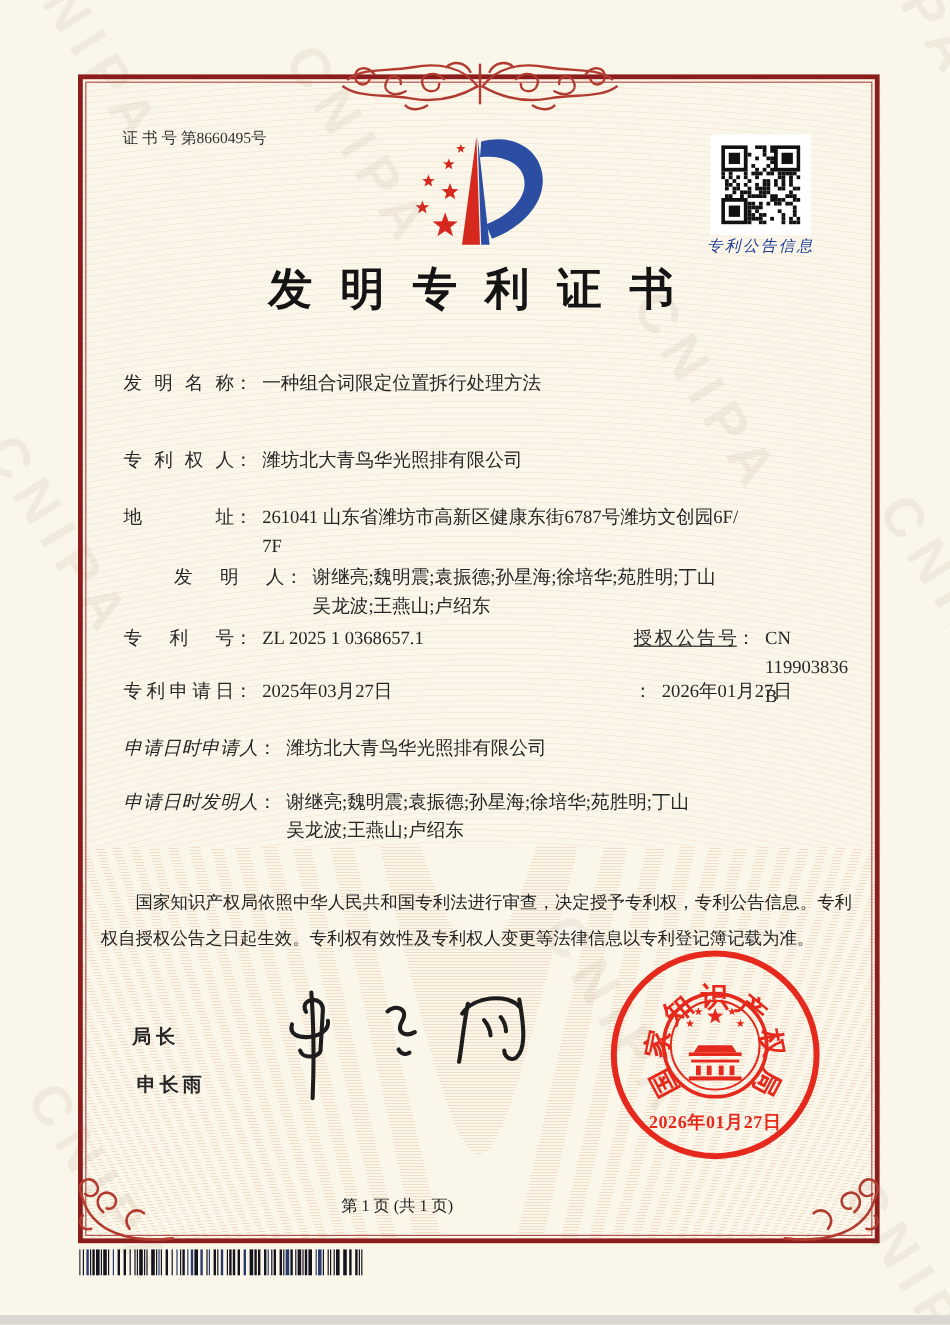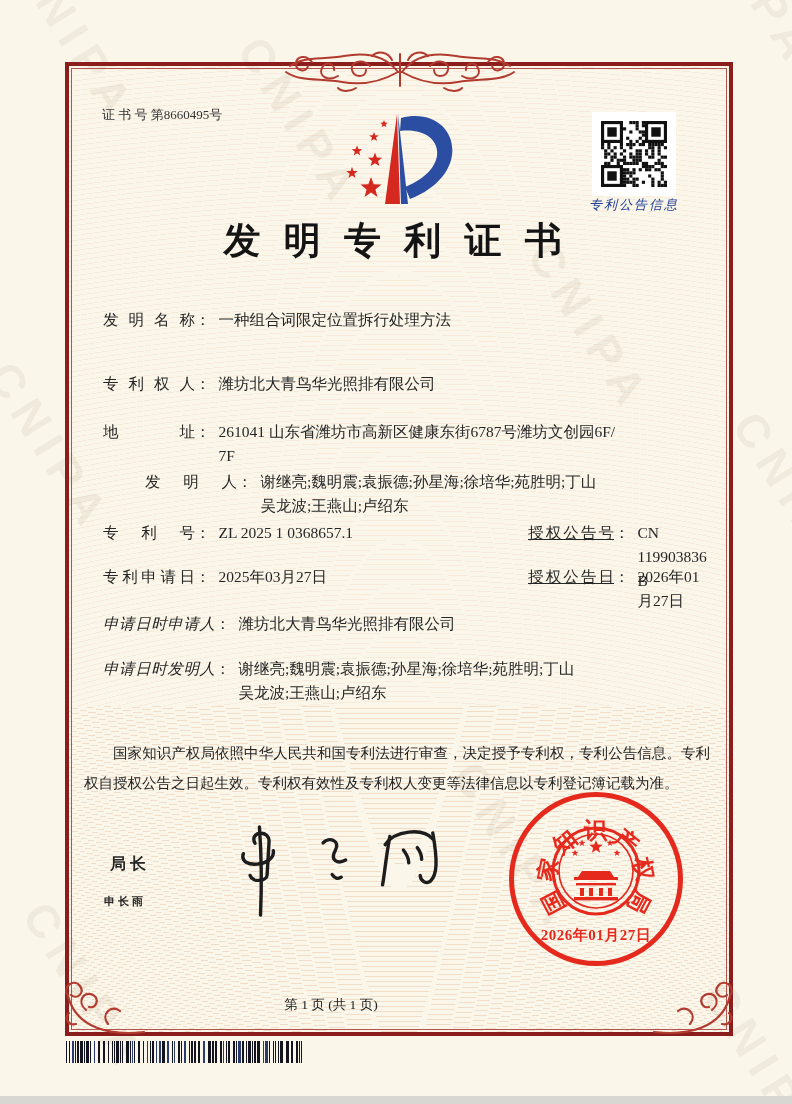--- a/index.html
+++ b/index.html
@@ -45,21 +45,21 @@
   .colon{flex:none;margin-right:8px;}
   .val{white-space:pre-line;max-width:470px;}
   .col2{position:absolute;left:425px;top:0;display:flex;}
   .col2 .lbl{width:86px;text-decoration:underline;}
 
   .legal{position:absolute;left:84px;top:738px;width:626px;font-size:14.5px;
       line-height:30px;text-indent:2em;color:#232323;text-align:justify;}
 
   .sig-title{position:absolute;left:110px;top:854px;font-size:16px;font-weight:bold;
       font-family:"Liberation Sans","DejaVu Sans",sans-serif;letter-spacing:4px;}
-  .sig-name{position:absolute;left:104px;top:894px;font-size:11px;font-weight:bold;
+  .sig-name{position:absolute;left:114px;top:894px;font-size:16px;font-weight:bold;
       font-family:"Liberation Sans","DejaVu Sans",sans-serif;letter-spacing:3px;}
   .sig-script{position:absolute;left:228px;top:820px;}
 
   
   .seal{position:absolute;left:509px;top:792px;width:174px;height:174px;z-index:5;}
   .seal-ring{position:absolute;inset:0;border:5px solid #e5291d;border-radius:50%;}
   .seal-char{position:absolute;left:50%;top:50%;font-size:23px;font-weight:bold;color:#e5291d;
       transform-origin:0 0;}
   .seal-emblem{position:absolute;left:41px;top:33px;}
   .seal-date{position:absolute;left:0;top:134px;width:174px;text-align:center;
@@ -331,21 +331,20 @@
     <span class="colon">：</span>
     <span class="val">CN 119903836 B</span>
   </span>
 </div>
 
 <div class="row" style="top:565px;width:606px;">
   <span class="lbl">专利申请日</span>
   <span class="colon">：</span>
   <span class="val">2025年03月27日</span>
   <span class="col2">
-    <span class="lbl">授权公告日</span>
     <span class="colon">：</span>
     <span class="val">2026年01月27日</span>
   </span>
 </div>
 
 <div class="row" style="top:612px;">
   <span class="lbl wide">申请日时申请人</span>
   <span class="colon">：</span>
   <span class="val">潍坊北大青鸟华光照排有限公司</span>
 </div>

